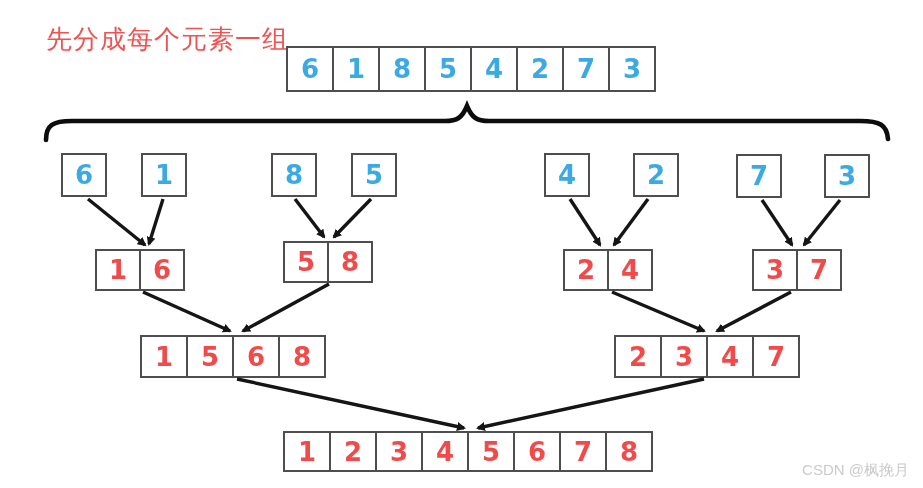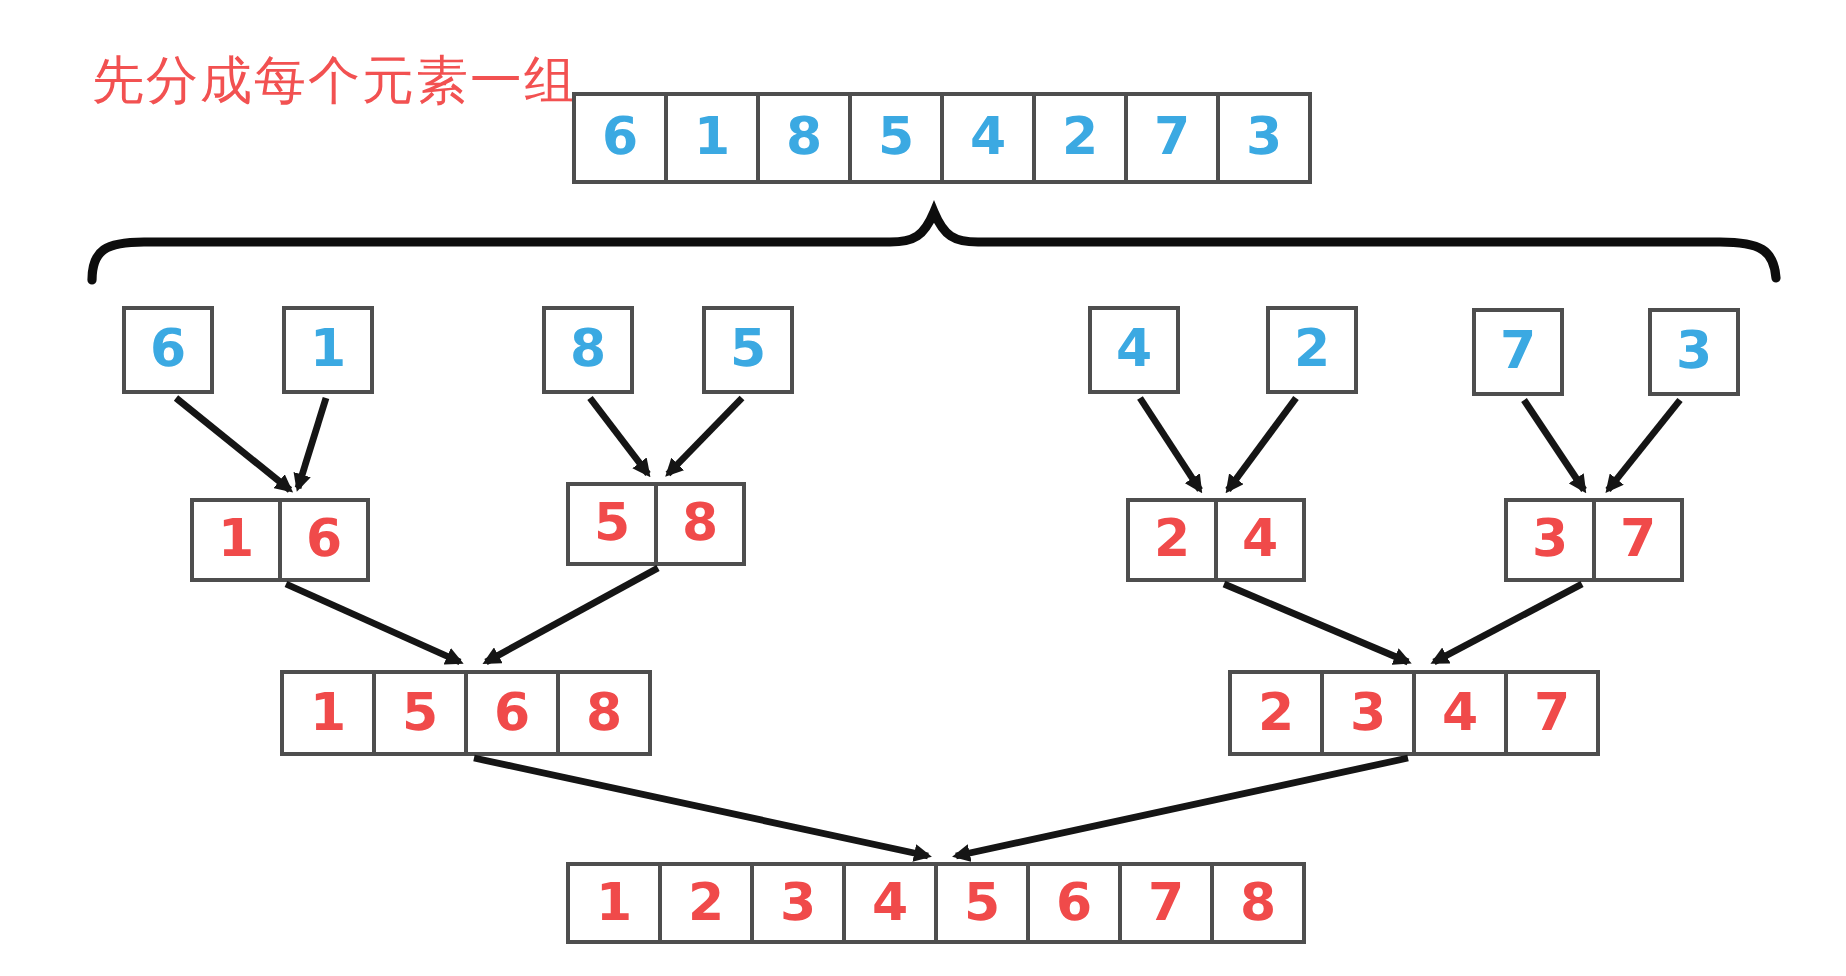--- a/index.html
+++ b/index.html
@@ -8,21 +8,21 @@
     width:923px;height:488px;
     background:#ffffff;
     overflow:hidden;
     font-family:"DejaVu Sans","Liberation Sans",sans-serif;
   }
   
   .annotation{
     position:absolute;left:46px;top:24px;
     color:#F25151;
     font-size:26px;line-height:34px;
-    font-family:Liberation Serif, serif;
+    font-family:Liberation Mono, monospace;
     letter-spacing:1px;
     white-space:nowrap;
   }
   
   .arr{position:absolute;display:flex;}
   .cell{
     box-sizing:border-box;
     width:48px;height:42px;
     border:2px solid #4E4E4E;
     background:#ffffff;
@@ -159,14 +159,15 @@
 
     <line class="arrow" x1="143" y1="292" x2="230" y2="331" marker-end="url(#ah)"></line>
     <line class="arrow" x1="329" y1="284" x2="243" y2="331" marker-end="url(#ah)"></line>
     <line class="arrow" x1="612" y1="292" x2="704" y2="331" marker-end="url(#ah)"></line>
     <line class="arrow" x1="791" y1="292" x2="717" y2="331" marker-end="url(#ah)"></line>
 
     <line class="arrow" x1="237" y1="379" x2="464" y2="428" marker-end="url(#ah)"></line>
     <line class="arrow" x1="704" y1="379" x2="478" y2="428" marker-end="url(#ah)"></line>
   </svg>
 
+  <div class="watermark">CSDN @枫挽月</div>
 
 </div>
 
 </body></html>

